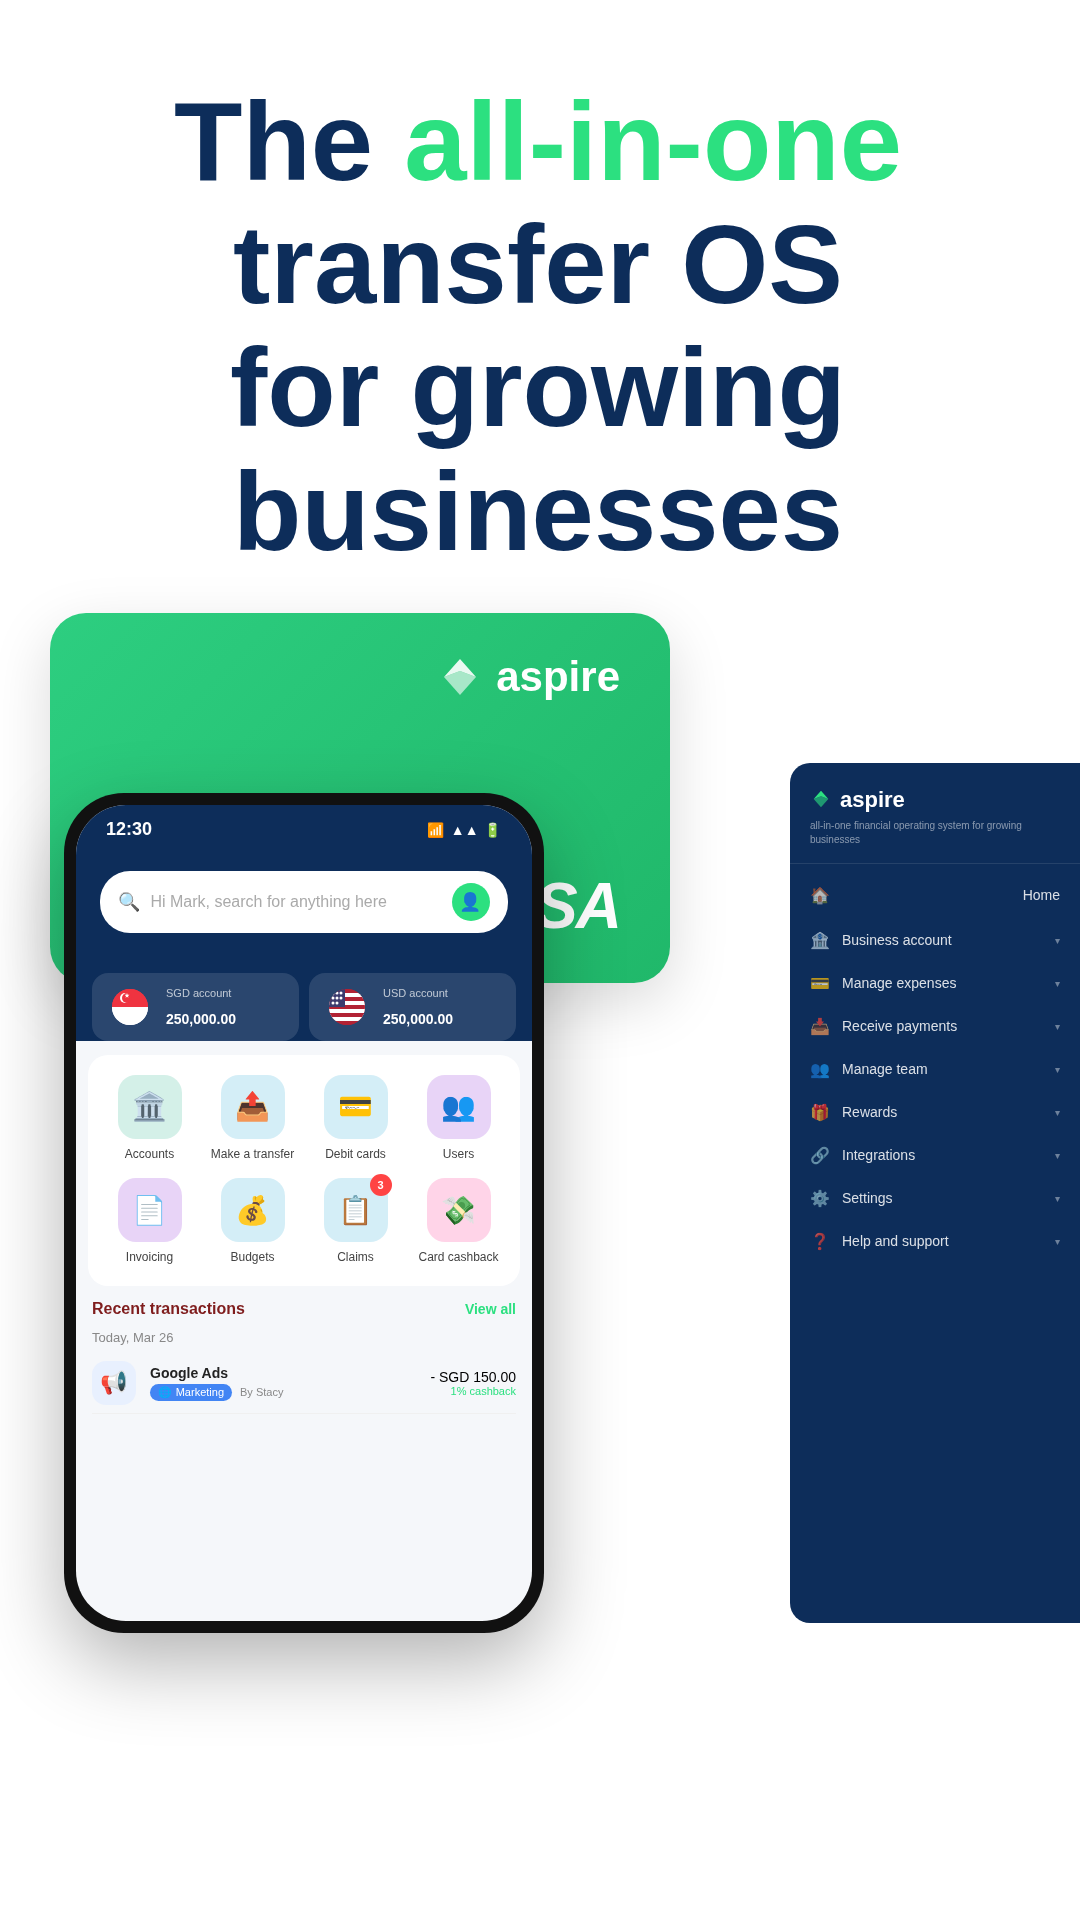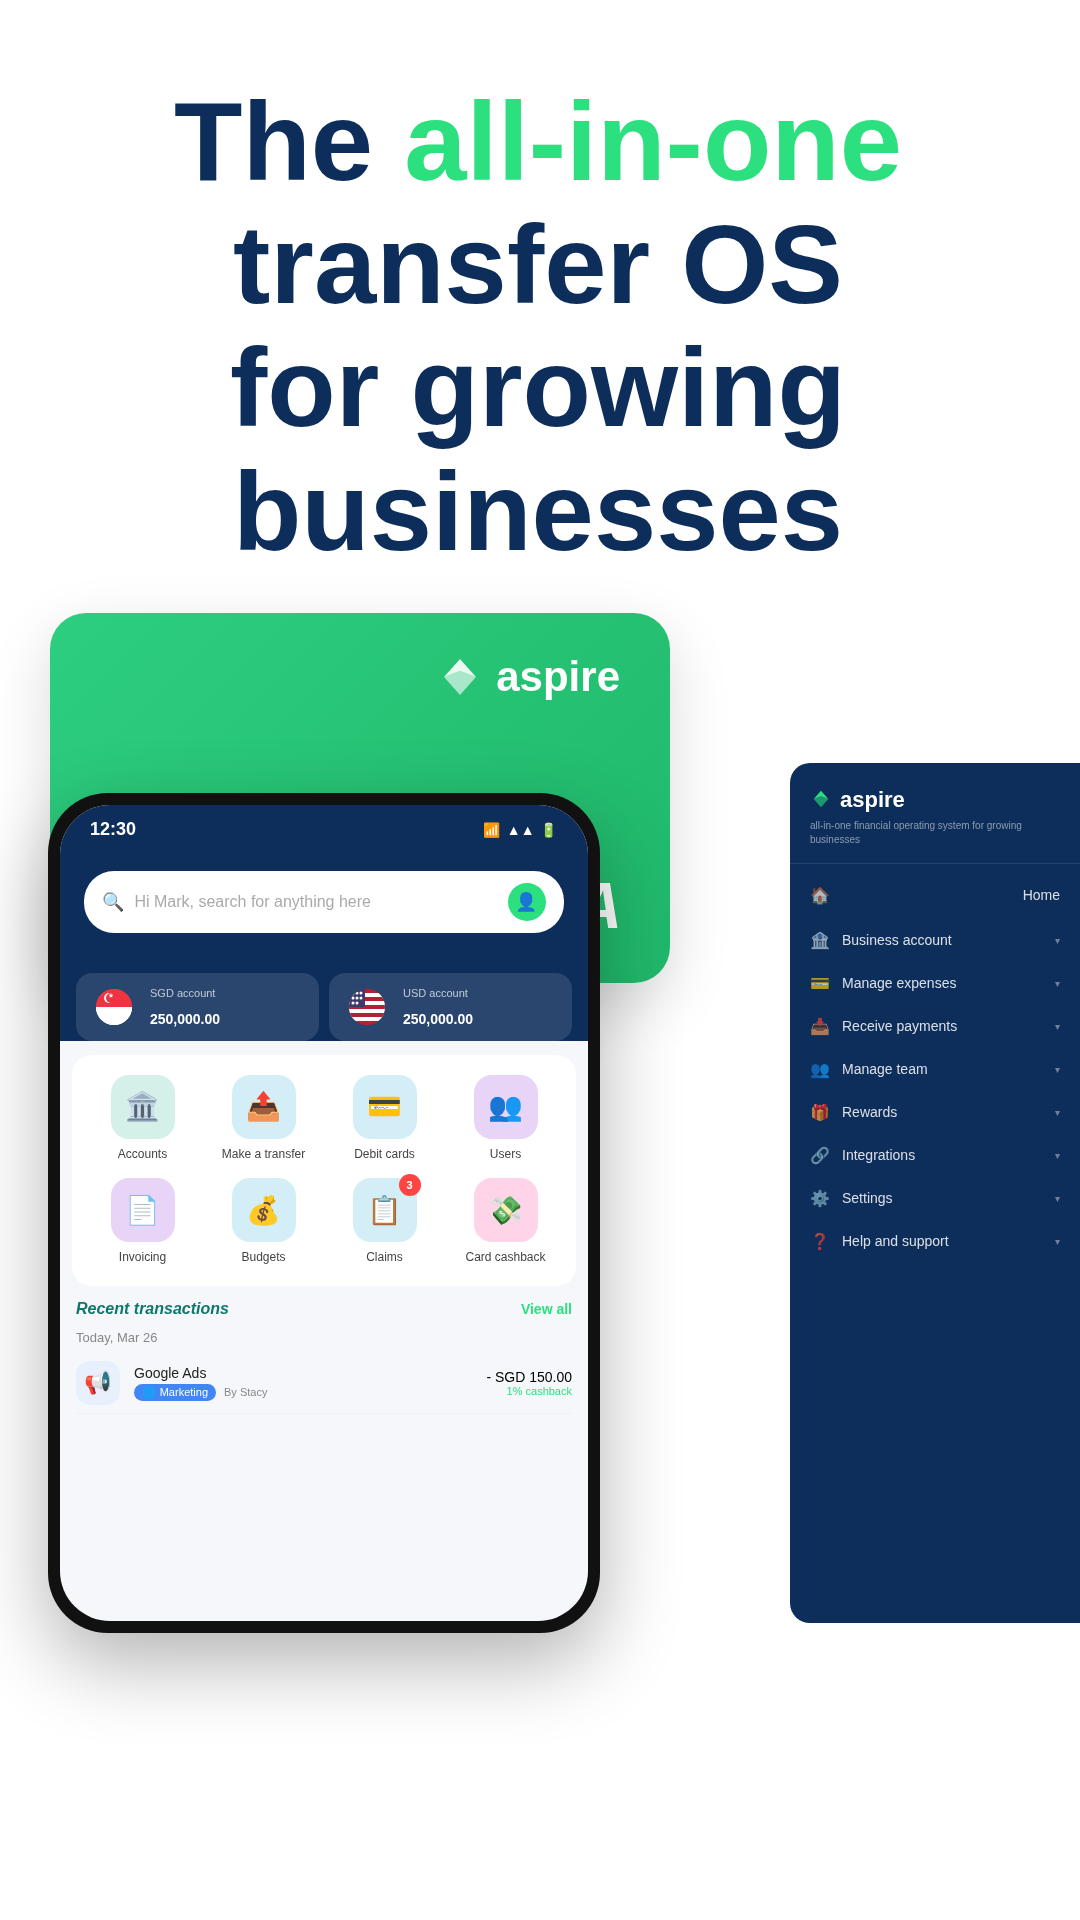--- a/index.html
+++ b/index.html
@@ -162,22 +162,22 @@
       padding: 14px 20px;
       display: flex;
       align-items: center;
       gap: 12px;
     }
 
     
     .phone-wrapper {
       position: absolute;
       bottom: 0;
-      left: 48px;
-      width: 552px;
+      left: 64px;
+      width: 480px;
       height: 840px;
       z-index: 4;
     }
     .phone-frame {
       width: 100%;
       height: 100%;
       background: #111;
       border-radius: 60px;
       padding: 12px;
       box-shadow: 0 30px 80px rgba(0,0,0,0.3);
@@ -354,22 +354,21 @@
     }
     .recent-header {
       display: flex;
       justify-content: space-between;
       align-items: center;
       margin-bottom: 12px;
     }
     .recent-title {
       font-size: 16px;
       font-weight: 700;
-      color: #0f766e;
-      font-style: italic;
+      color: #7f1d1d;
     }
     .view-all-link {
       font-size: 14px;
       color: #2ce080;
       font-weight: 600;
     }
     .date-label {
       font-size: 13px;
       color: #888;
       margin-bottom: 8px;
@@ -390,21 +389,21 @@
       align-items: center;
       justify-content: center;
       font-size: 22px;
       flex-shrink: 0;
     }
     .tx-info {
       flex: 1;
     }
     .tx-name {
       font-size: 14px;
-      font-weight: 400;
+      font-weight: 700;
       color: #222;
     }
     .tx-meta {
       display: flex;
       align-items: center;
       gap: 8px;
       margin-top: 3px;
     }
     .tx-category {
       font-size: 11px;

